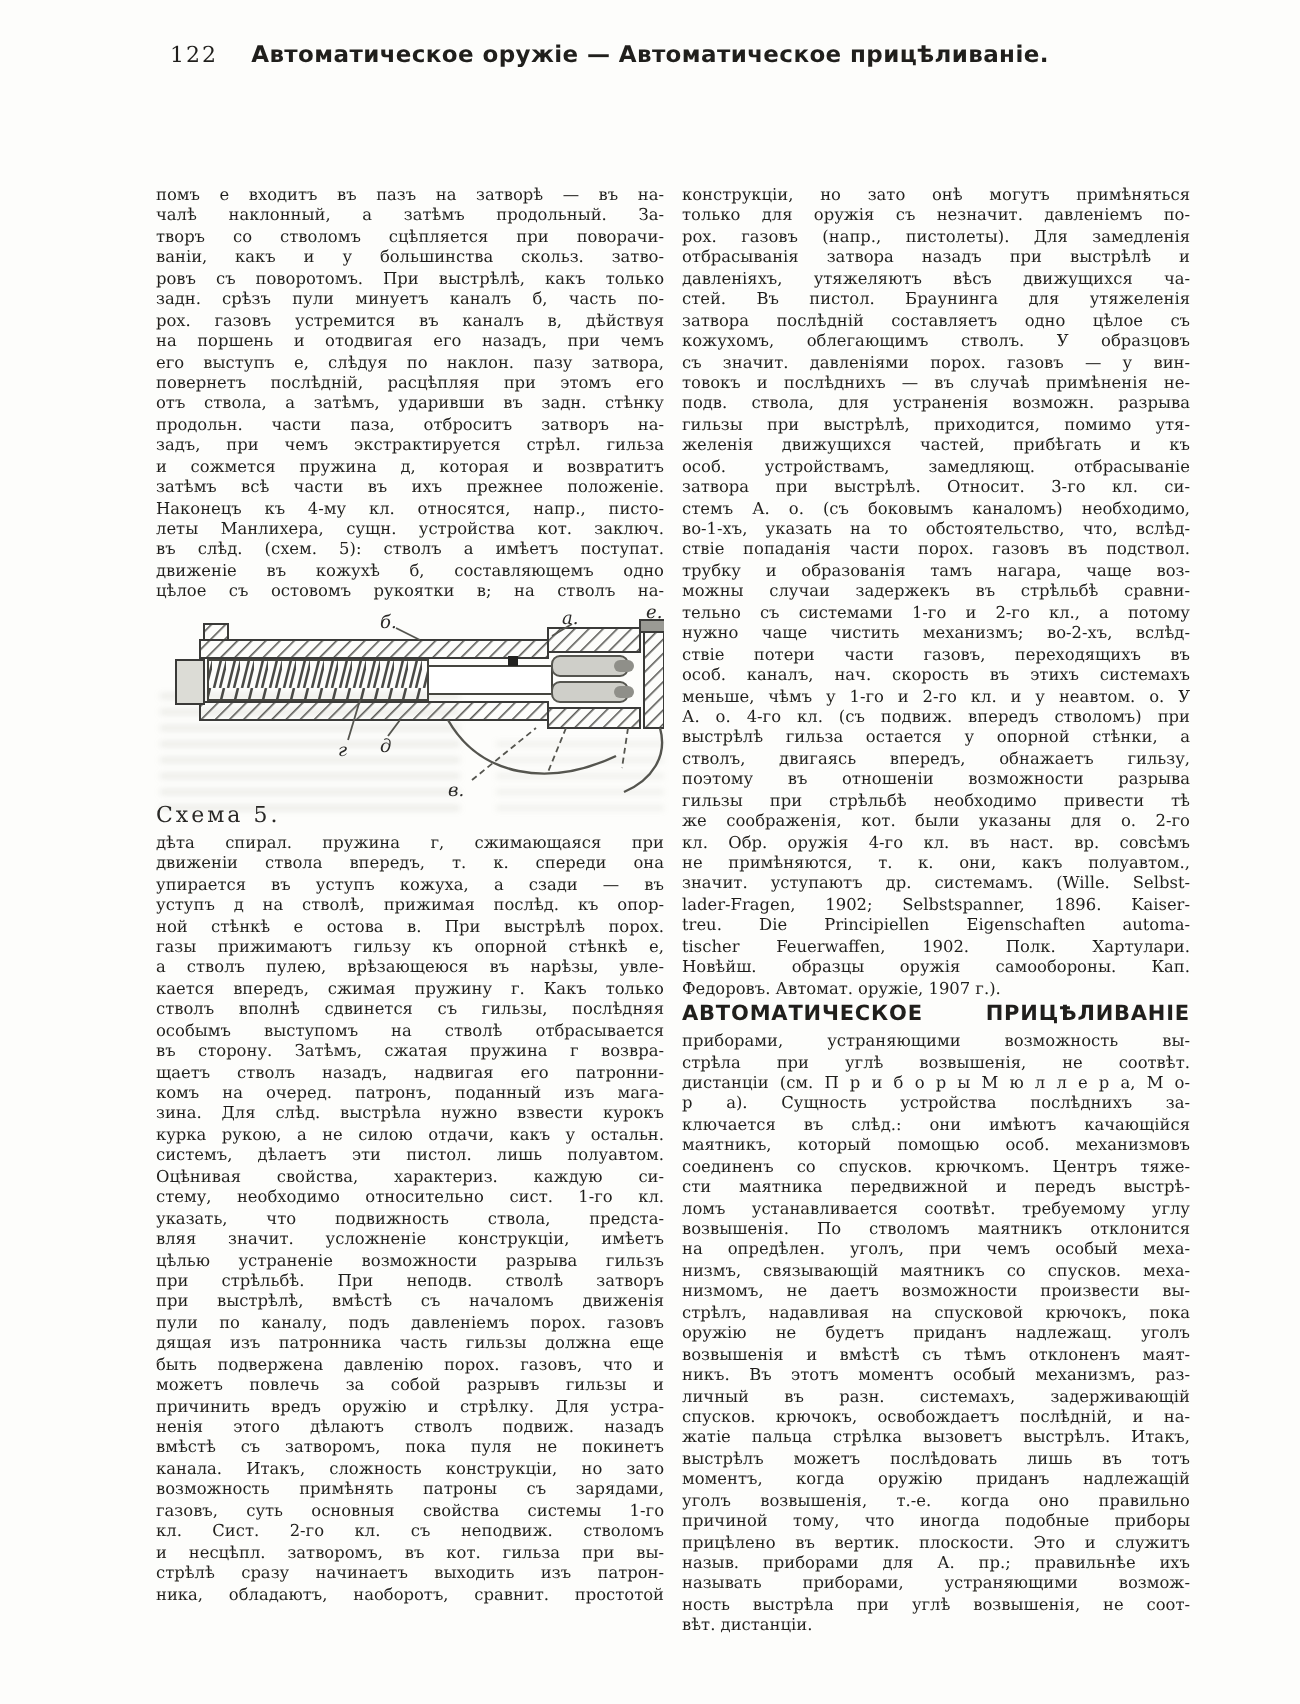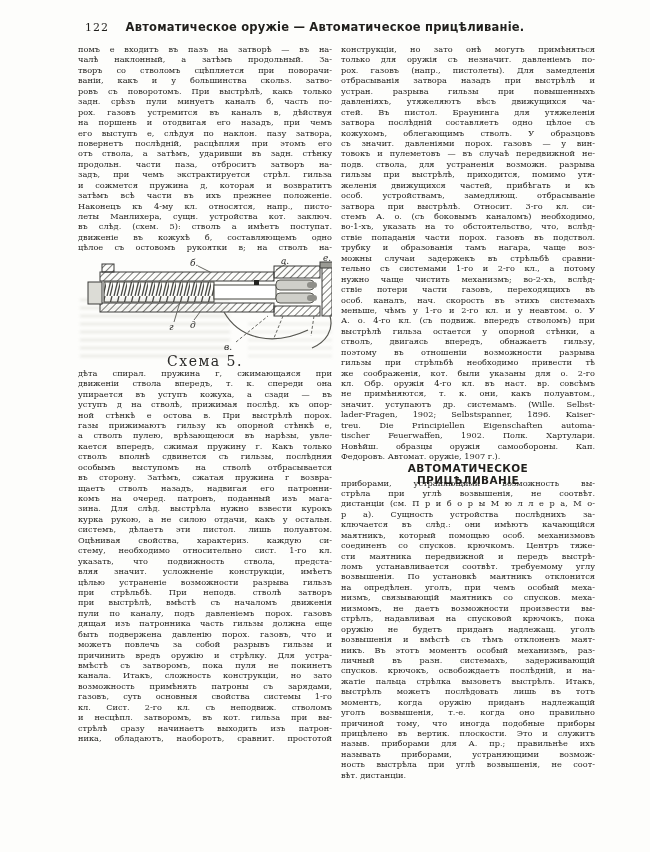--- a/index.html
+++ b/index.html
@@ -22,58 +22,58 @@
   .pagenum{
     position:absolute;left:85px;top:1px;
     font-family:"DejaVu Serif", serif;
     font-weight:normal;font-size:11px;letter-spacing:1px;
   }
   
   .content{
     position:absolute;left:78px;top:44px;width:517px;
     display:flex;gap:9px;
   }
-  .col{width:254px;}
+  .col{width:254px;margin-top:48px;}
   .lines{width:254px;}
   .tline{
     width:254px;height:10.45px;line-height:10.45px;
     font-size:8.2px;
     text-align:justify;text-align-last:justify;
     overflow:hidden;white-space:nowrap;
   }
   .soft-last .tline:last-child{text-align-last:left;}
   
   .figure{
     position:relative;width:254px;height:115px;padding-top:3px;
     box-sizing:border-box;
   }
   .figure svg{position:relative;z-index:1;display:block;}
   .caption{
-    position:relative;z-index:1;text-align:center;
-    font-size:14px;letter-spacing:1.5px;margin-top:1px;color:#2a2927;
+    position:relative;z-index:1;
+    font-size:11px;letter-spacing:1.5px;margin-top:1px;color:#2a2927;
   }
   .bleed{position:absolute;z-index:0;filter:blur(1.5px);pointer-events:none;}
   .bleed1{
     left:2px;top:46px;width:150px;height:58px;
     background:repeating-linear-gradient(0deg,
       rgba(128,130,114,0.20) 0px, rgba(128,130,114,0.20) 2px,
       rgba(0,0,0,0) 2px, rgba(0,0,0,0) 8px);
   }
   .bleed2{
     left:170px;top:70px;width:84px;height:34px;
     background:repeating-linear-gradient(0deg,
       rgba(128,130,114,0.14) 0px, rgba(128,130,114,0.14) 2px,
       rgba(0,0,0,0) 2px, rgba(0,0,0,0) 8px);
   }
   
   .heading{
     width:254px;height:16px;
     display:flex;justify-content:space-between;align-items:center;
     font-family:"DejaVu Sans", sans-serif;
-    font-weight:bold;font-size:10.5px;letter-spacing:0.4px;flex-direction:column;
+    font-weight:bold;font-size:10.5px;letter-spacing:0.4px;
   }
   .fig-label{font-style:italic;font-family:"DejaVu Serif", serif;}
 </style>
 </head>
 <body>
 
 <div class="page">
 
   <div class="header">
     <span class="pagenum">122</span>
@@ -193,44 +193,44 @@
           <div class="tline">указать, что подвижность ствола, предста-</div>
           <div class="tline">вляя значит. усложненіе конструкціи, имѣетъ</div>
           <div class="tline">цѣлью устраненіе возможности разрыва гильзъ</div>
           <div class="tline">при стрѣльбѣ. При неподв. стволѣ затворъ</div>
           <div class="tline">при выстрѣлѣ, вмѣстѣ съ началомъ движенія</div>
           <div class="tline">пули по каналу, подъ давленіемъ порох. газовъ</div>
           <div class="tline">дящая изъ патронника часть гильзы должна еще</div>
           <div class="tline">быть подвержена давленію порох. газовъ, что и</div>
           <div class="tline">можетъ повлечь за собой разрывъ гильзы и</div>
           <div class="tline">причинить вредъ оружію и стрѣлку. Для устра-</div>
+          <div class="tline">ненія этого дѣлаютъ стволъ подвиж. назадъ</div>
           <div class="tline">вмѣстѣ съ затворомъ, пока пуля не покинетъ</div>
           <div class="tline">канала. Итакъ, сложность конструкціи, но зато</div>
           <div class="tline">возможность примѣнять патроны съ зарядами,</div>
           <div class="tline">газовъ, суть основныя свойства системы 1-го</div>
           <div class="tline">кл. Сист. 2-го кл. съ неподвиж. стволомъ</div>
           <div class="tline">и несцѣпл. затворомъ, въ кот. гильза при вы-</div>
           <div class="tline">стрѣлѣ сразу начинаетъ выходить изъ патрон-</div>
           <div class="tline">ника, обладаютъ, наоборотъ, сравнит. простотой</div>
         </div>
     </div>
 
     <div class="col">
       <div class="lines soft-last">
           <div class="tline">конструкціи, но зато онѣ могутъ примѣняться</div>
           <div class="tline">только для оружія съ незначит. давленіемъ по-</div>
           <div class="tline">рох. газовъ (напр., пистолеты). Для замедленія</div>
           <div class="tline">отбрасыванія затвора назадъ при выстрѣлѣ и</div>
-          <div class="tline">устран. разрыва гильзы при повышенныхъ</div>
           <div class="tline">давленіяхъ, утяжеляютъ вѣсъ движущихся ча-</div>
           <div class="tline">стей. Въ пистол. Браунинга для утяжеленія</div>
           <div class="tline">затвора послѣдній составляетъ одно цѣлое съ</div>
           <div class="tline">кожухомъ, облегающимъ стволъ. У образцовъ</div>
           <div class="tline">съ значит. давленіями порох. газовъ — у вин-</div>
-          <div class="tline">товокъ и пулеметовъ — въ случаѣ передвижной не-</div>
+          <div class="tline">товокъ и послѣднихъ — въ случаѣ примѣненія не-</div>
           <div class="tline">подв. ствола, для устраненія возможн. разрыва</div>
           <div class="tline">гильзы при выстрѣлѣ, приходится, помимо утя-</div>
           <div class="tline">желенія движущихся частей, прибѣгать и къ</div>
           <div class="tline">особ. устройствамъ, замедляющ. отбрасываніе</div>
           <div class="tline">затвора при выстрѣлѣ. Относит. 3-го кл. си-</div>
           <div class="tline">стемъ А. о. (съ боковымъ каналомъ) необходимо,</div>
           <div class="tline">во-1-хъ, указать на то обстоятельство, что, вслѣд-</div>
           <div class="tline">ствіе попаданія части порох. газовъ въ подствол.</div>
           <div class="tline">трубку и образованія тамъ нагара, чаще воз-</div>
           <div class="tline">можны случаи задержекъ въ стрѣльбѣ сравни-</div>
@@ -263,21 +263,21 @@
       <div class="lines soft-last">
           <div class="tline">приборами, устраняющими возможность вы-</div>
           <div class="tline">стрѣла при углѣ возвышенія, не соотвѣт.</div>
           <div class="tline">дистанціи (см. П р и б о р ы  М ю л л е р а,  М о-</div>
           <div class="tline">р а). Сущность устройства послѣднихъ за-</div>
           <div class="tline">ключается въ слѣд.: они имѣютъ качающійся</div>
           <div class="tline">маятникъ, который помощью особ. механизмовъ</div>
           <div class="tline">соединенъ со спусков. крючкомъ. Центръ тяже-</div>
           <div class="tline">сти маятника передвижной и передъ выстрѣ-</div>
           <div class="tline">ломъ устанавливается соотвѣт. требуемому углу</div>
-          <div class="tline">возвышенія. По установкѣ маятникъ отклонится</div>
+          <div class="tline">возвышенія. По стволомъ маятникъ отклонится</div>
           <div class="tline">на опредѣлен. уголъ, при чемъ особый меха-</div>
           <div class="tline">низмъ, связывающій маятникъ со спусков. меха-</div>
           <div class="tline">низмомъ, не даетъ возможности произвести вы-</div>
           <div class="tline">стрѣлъ, надавливая на спусковой крючокъ, пока</div>
           <div class="tline">оружію не будетъ приданъ надлежащ. уголъ</div>
           <div class="tline">возвышенія и вмѣстѣ съ тѣмъ отклоненъ маят-</div>
           <div class="tline">никъ. Въ этотъ моментъ особый механизмъ, раз-</div>
           <div class="tline">личный въ разн. системахъ, задерживающій</div>
           <div class="tline">спусков. крючокъ, освобождаетъ послѣдній, и на-</div>
           <div class="tline">жатіе пальца стрѣлка вызоветъ выстрѣлъ. Итакъ,</div>

